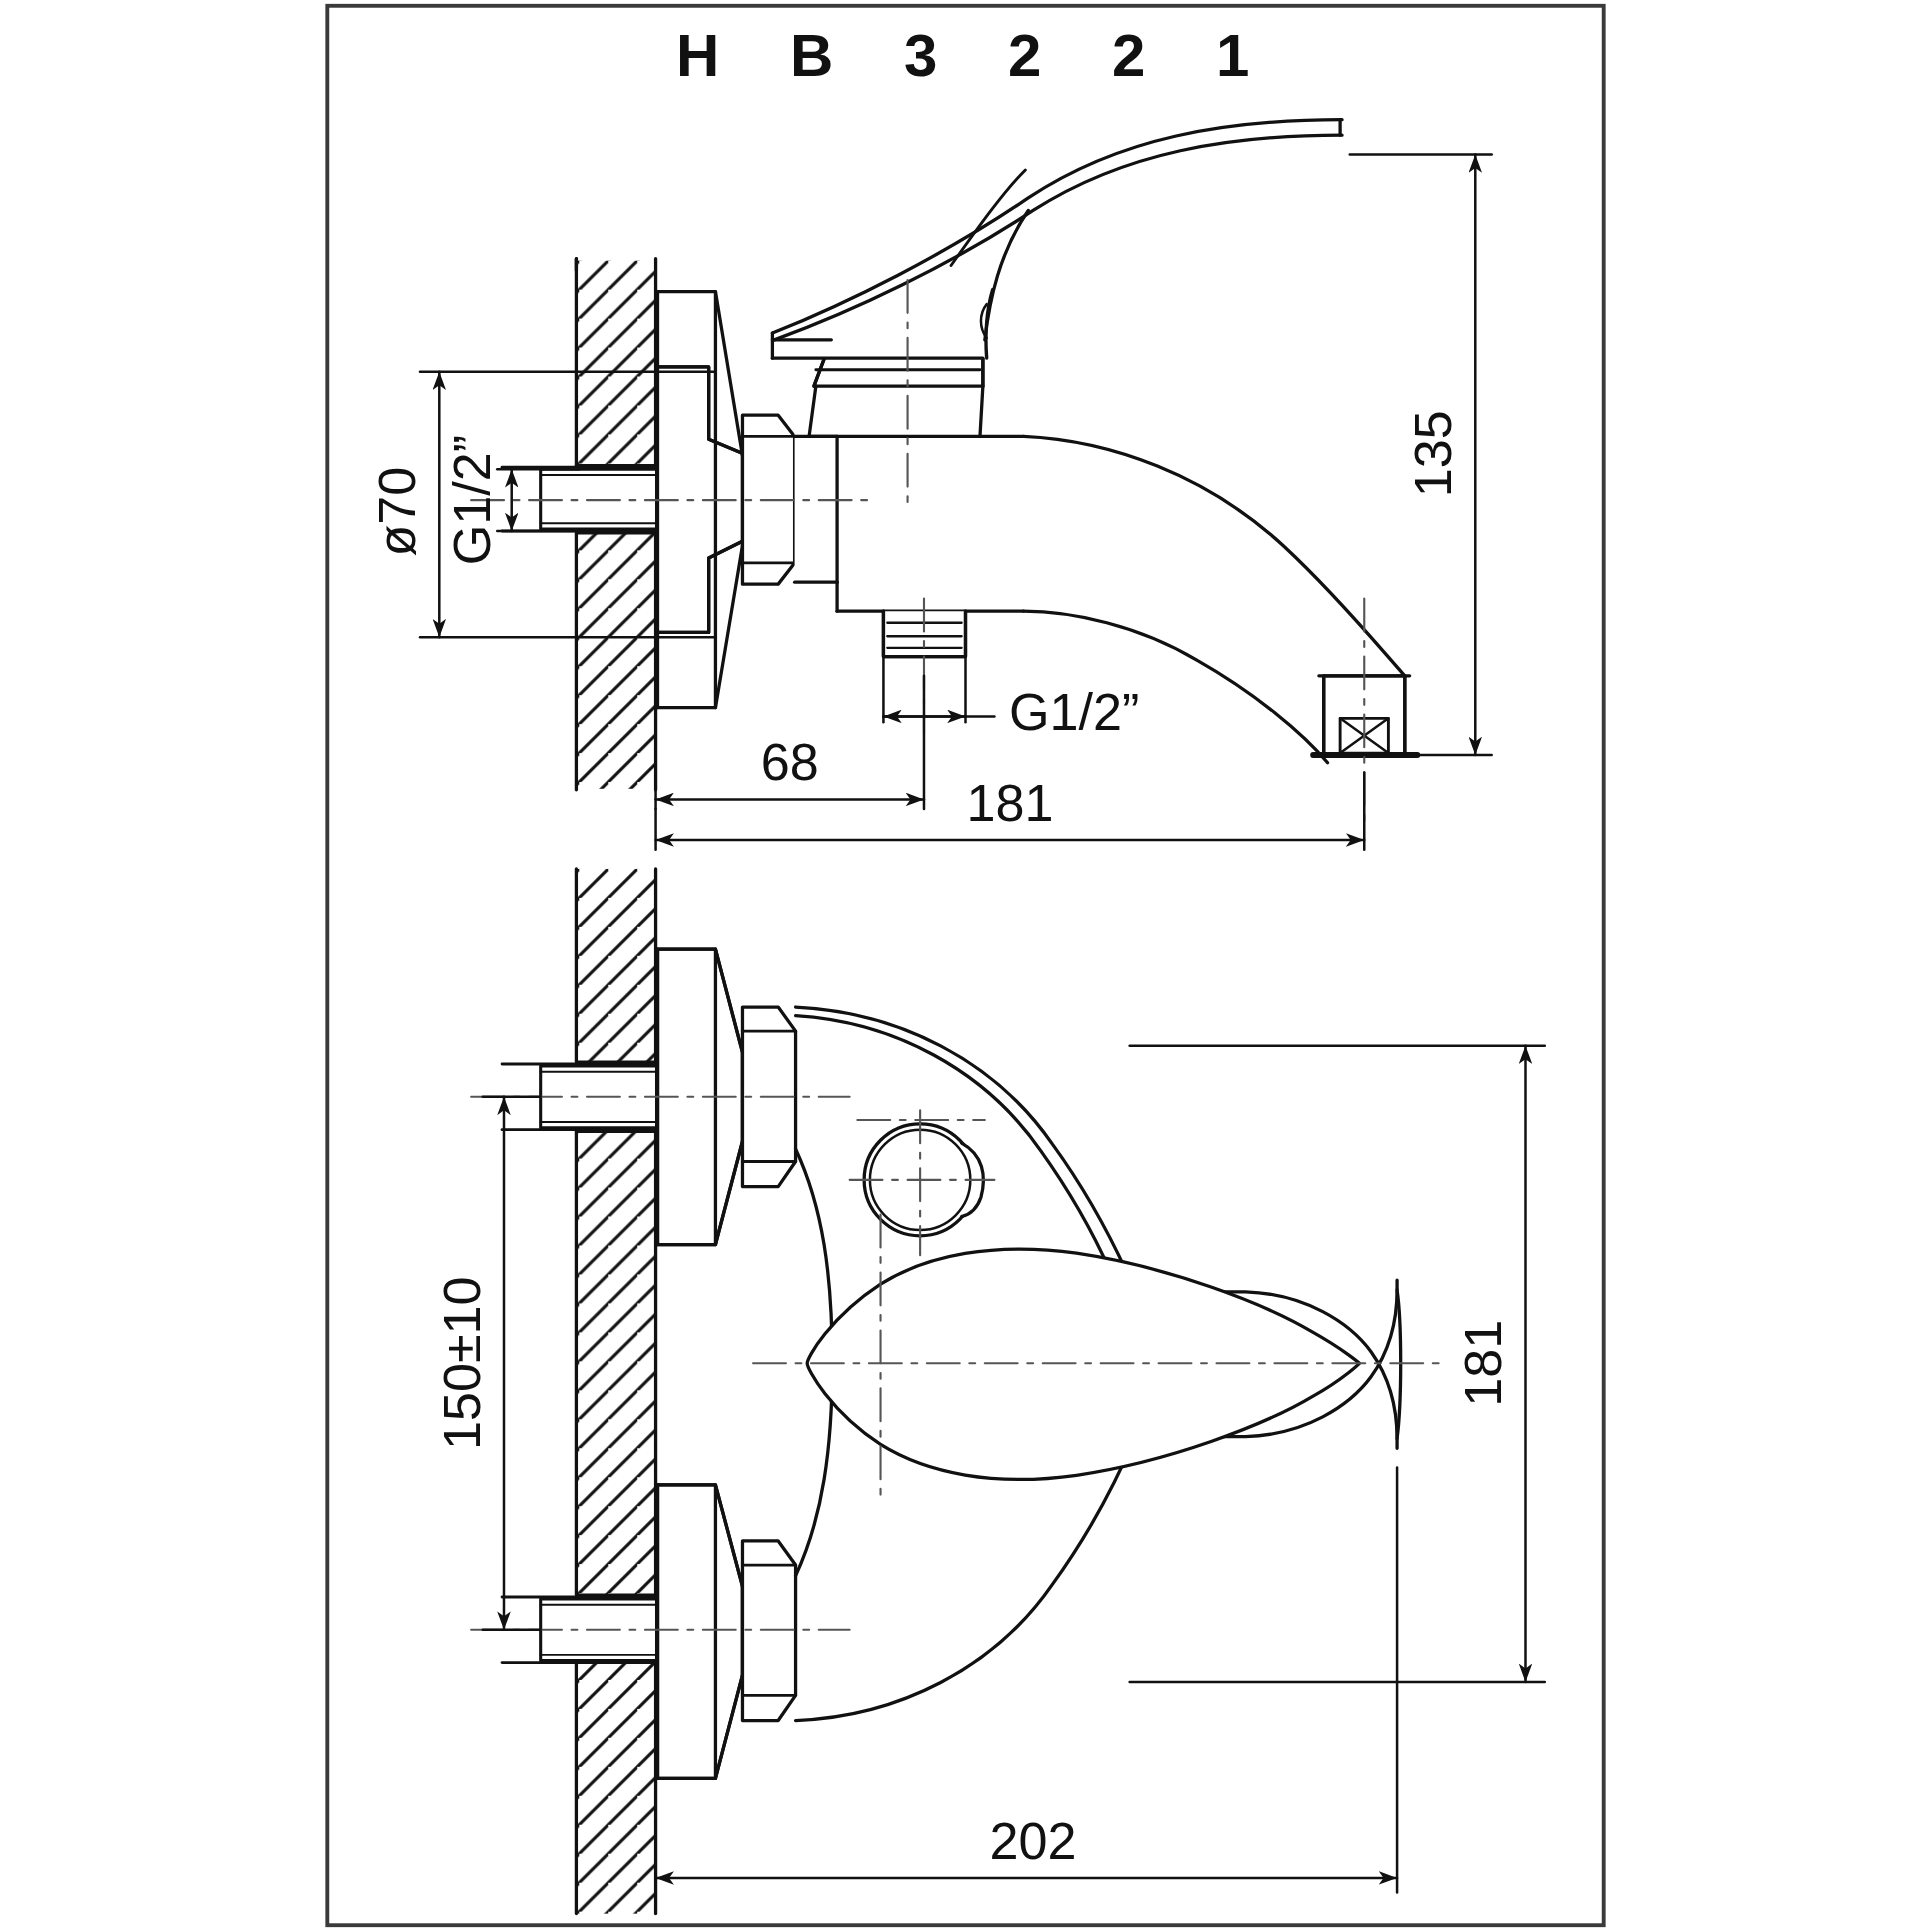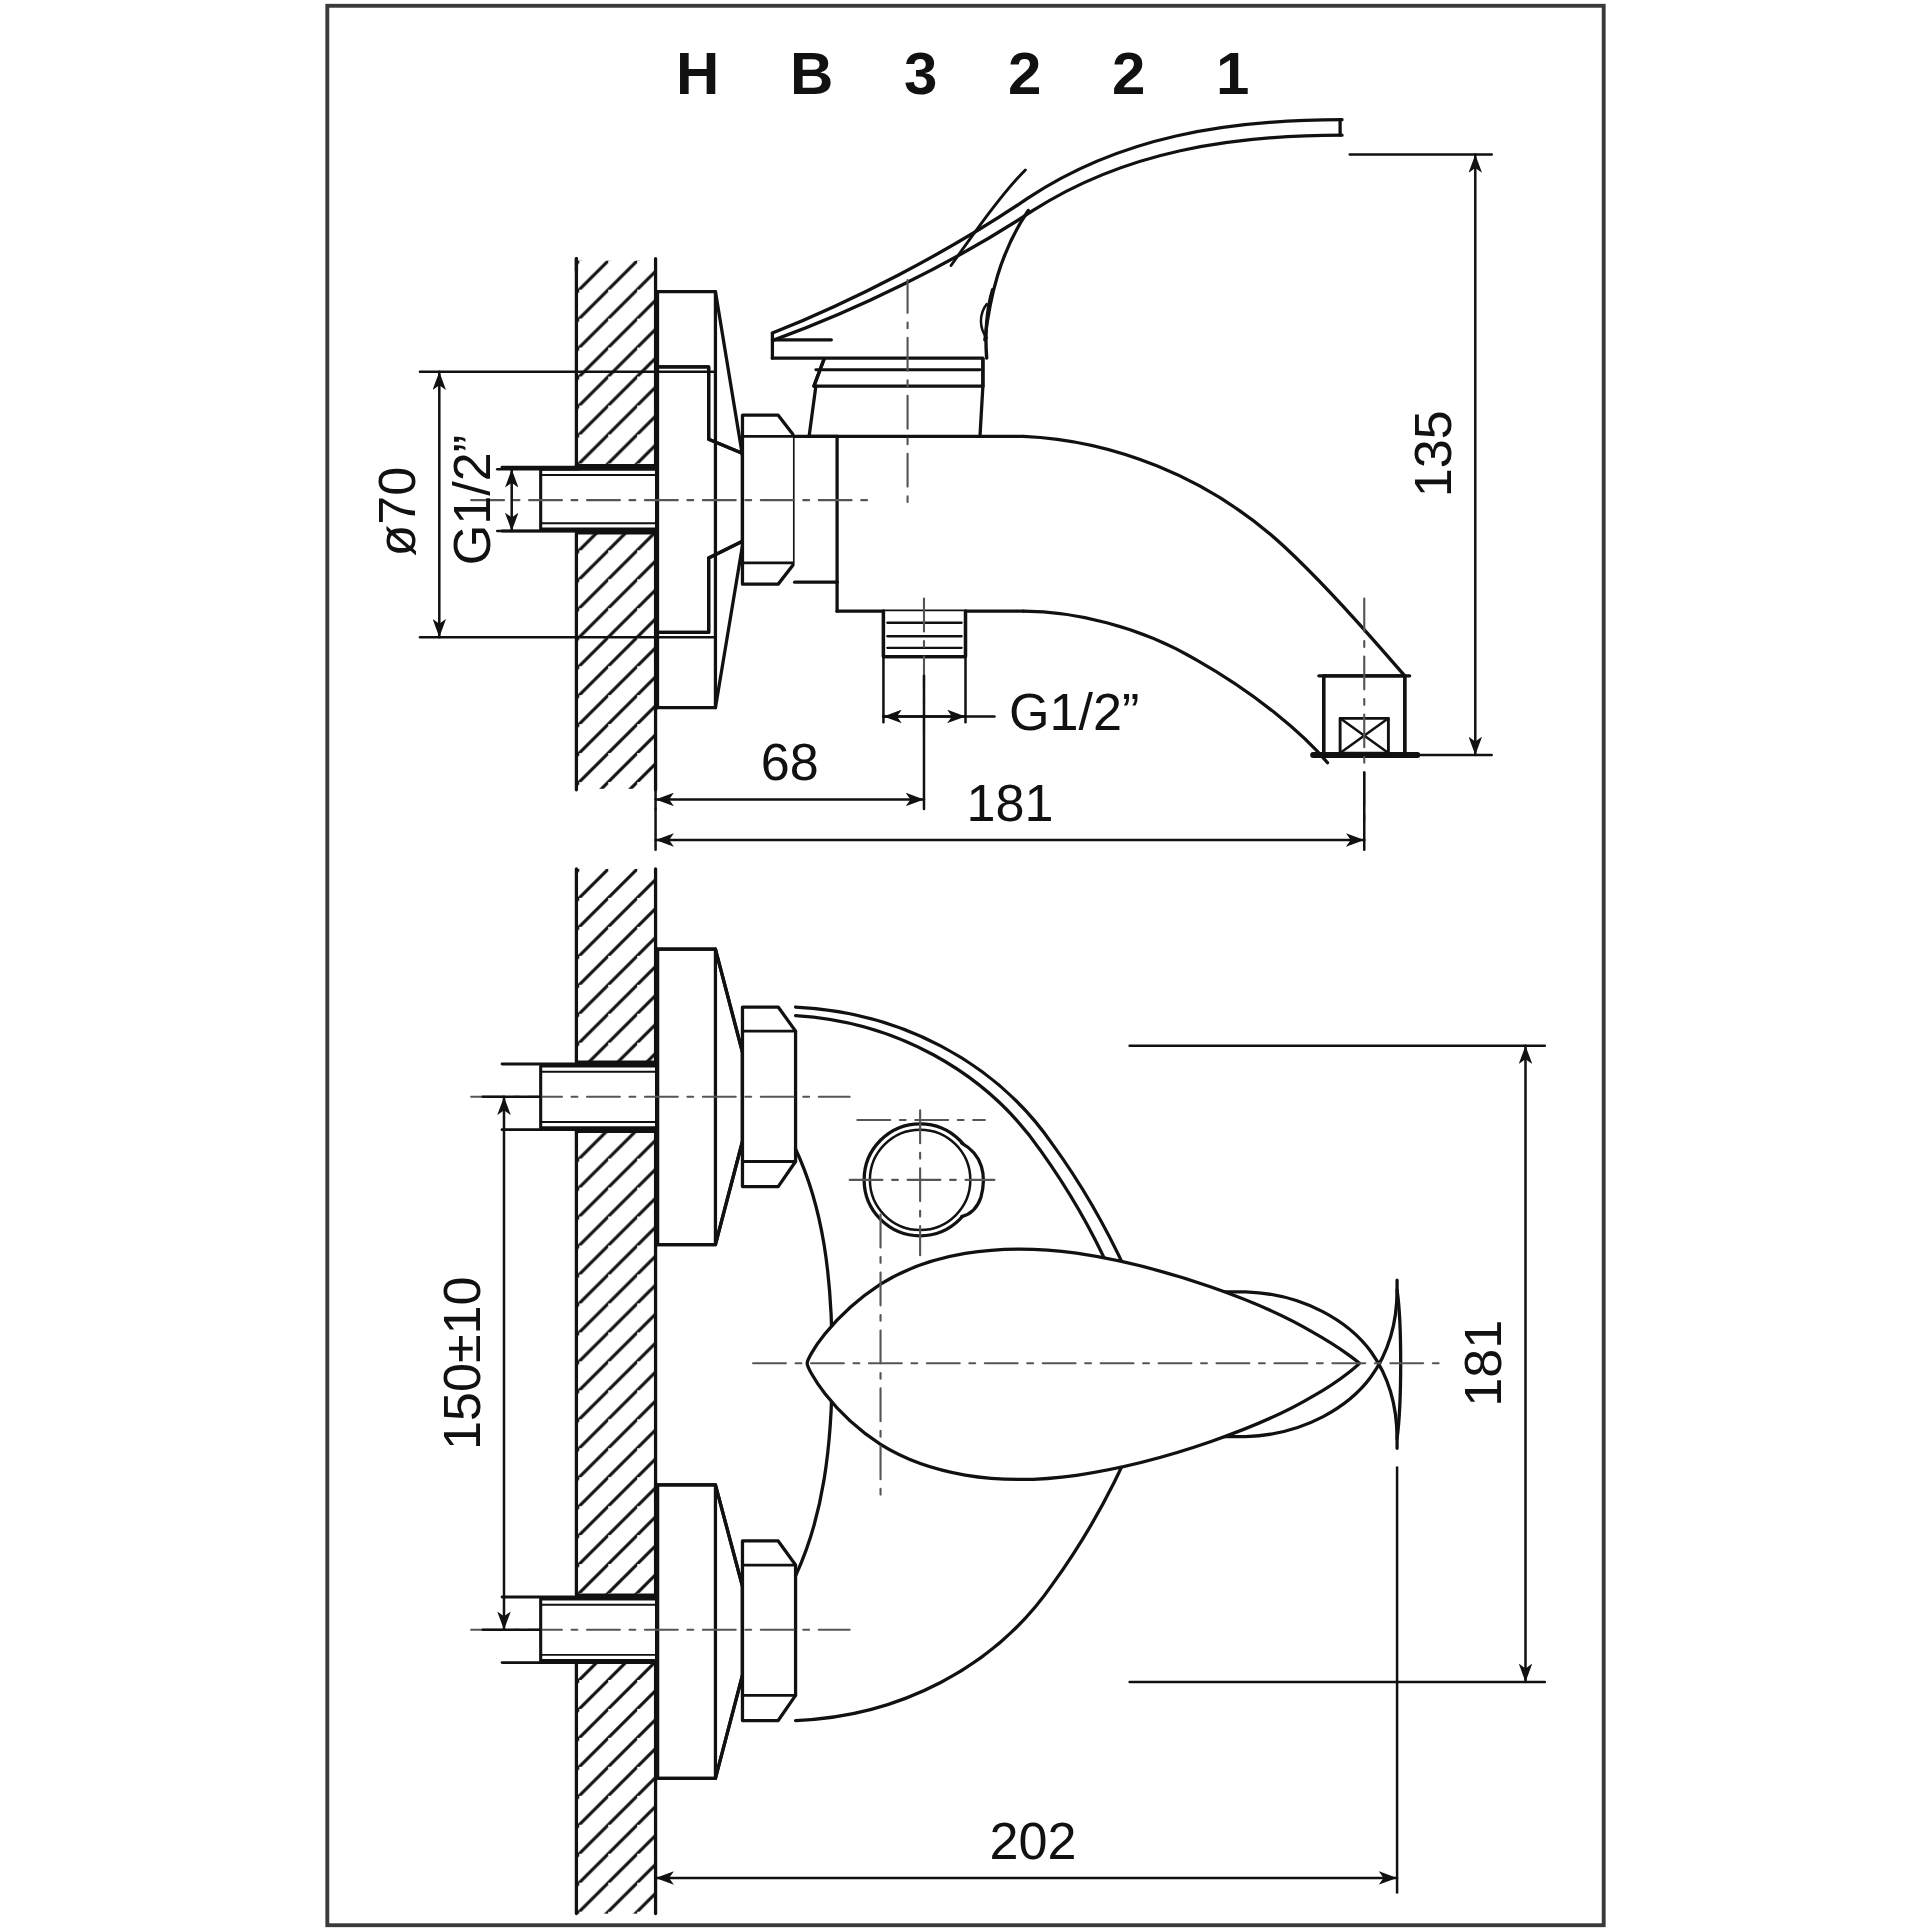--- a/index.html
+++ b/index.html
@@ -22,21 +22,21 @@
   #drawing-svg {
     position: absolute;
     left: 0;
     top: 0;
     width: 1931px;
     height: 1931px;
   }
   .ttl {
     position: absolute;
     left: 676px;
-    top: 39px;
+    top: 21px;
     width: 579px;
     text-align: center;
     font-family: "Liberation Sans", sans-serif;
     font-size: 60px;
     font-weight: 600;
     letter-spacing: 27px;
     color: #111111;
     white-space: nowrap;
   }
 </style>

